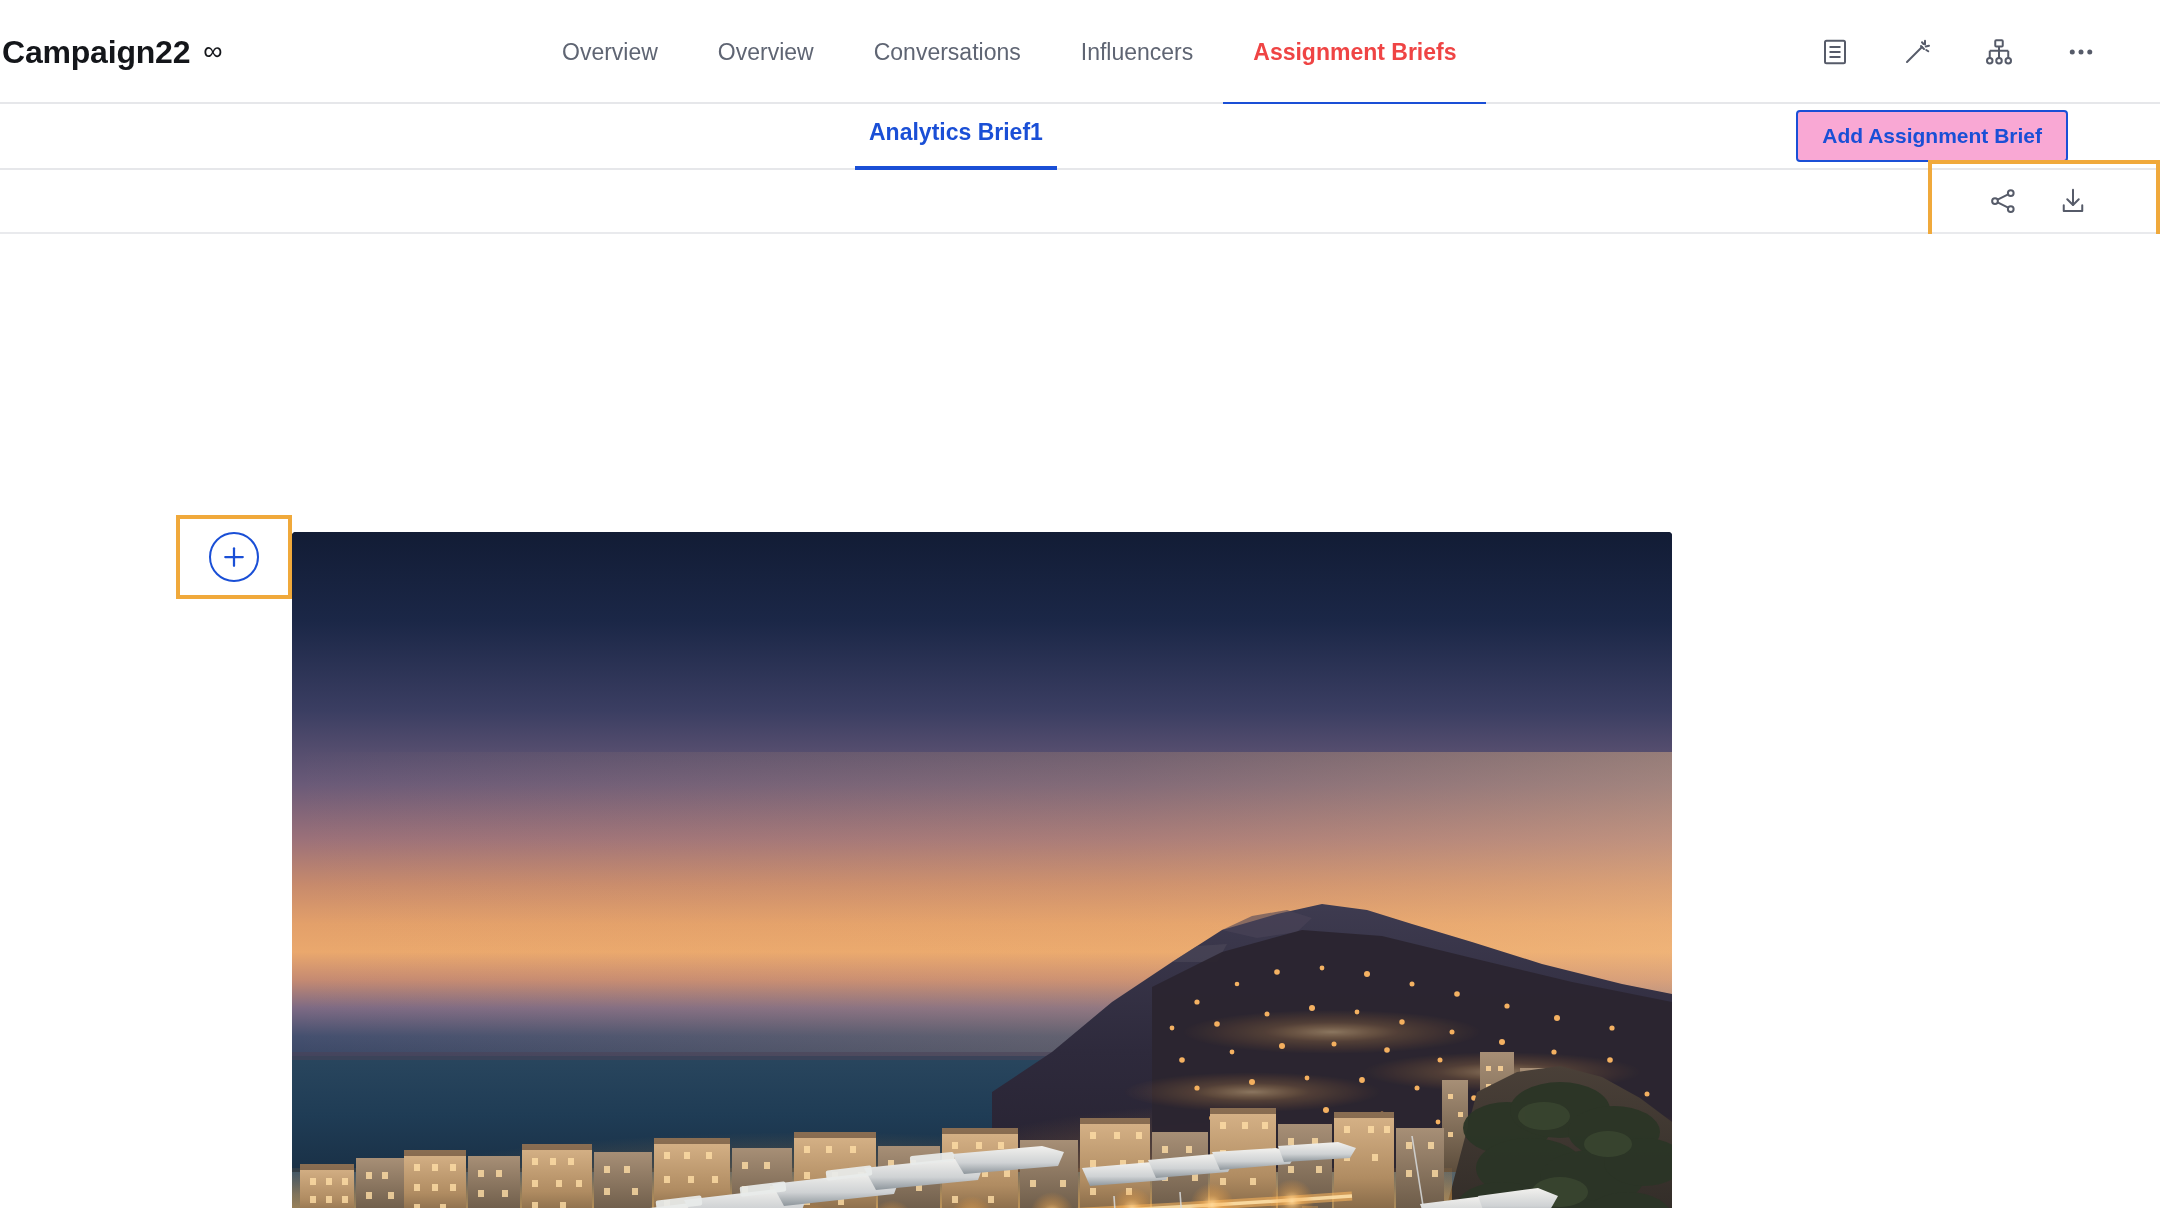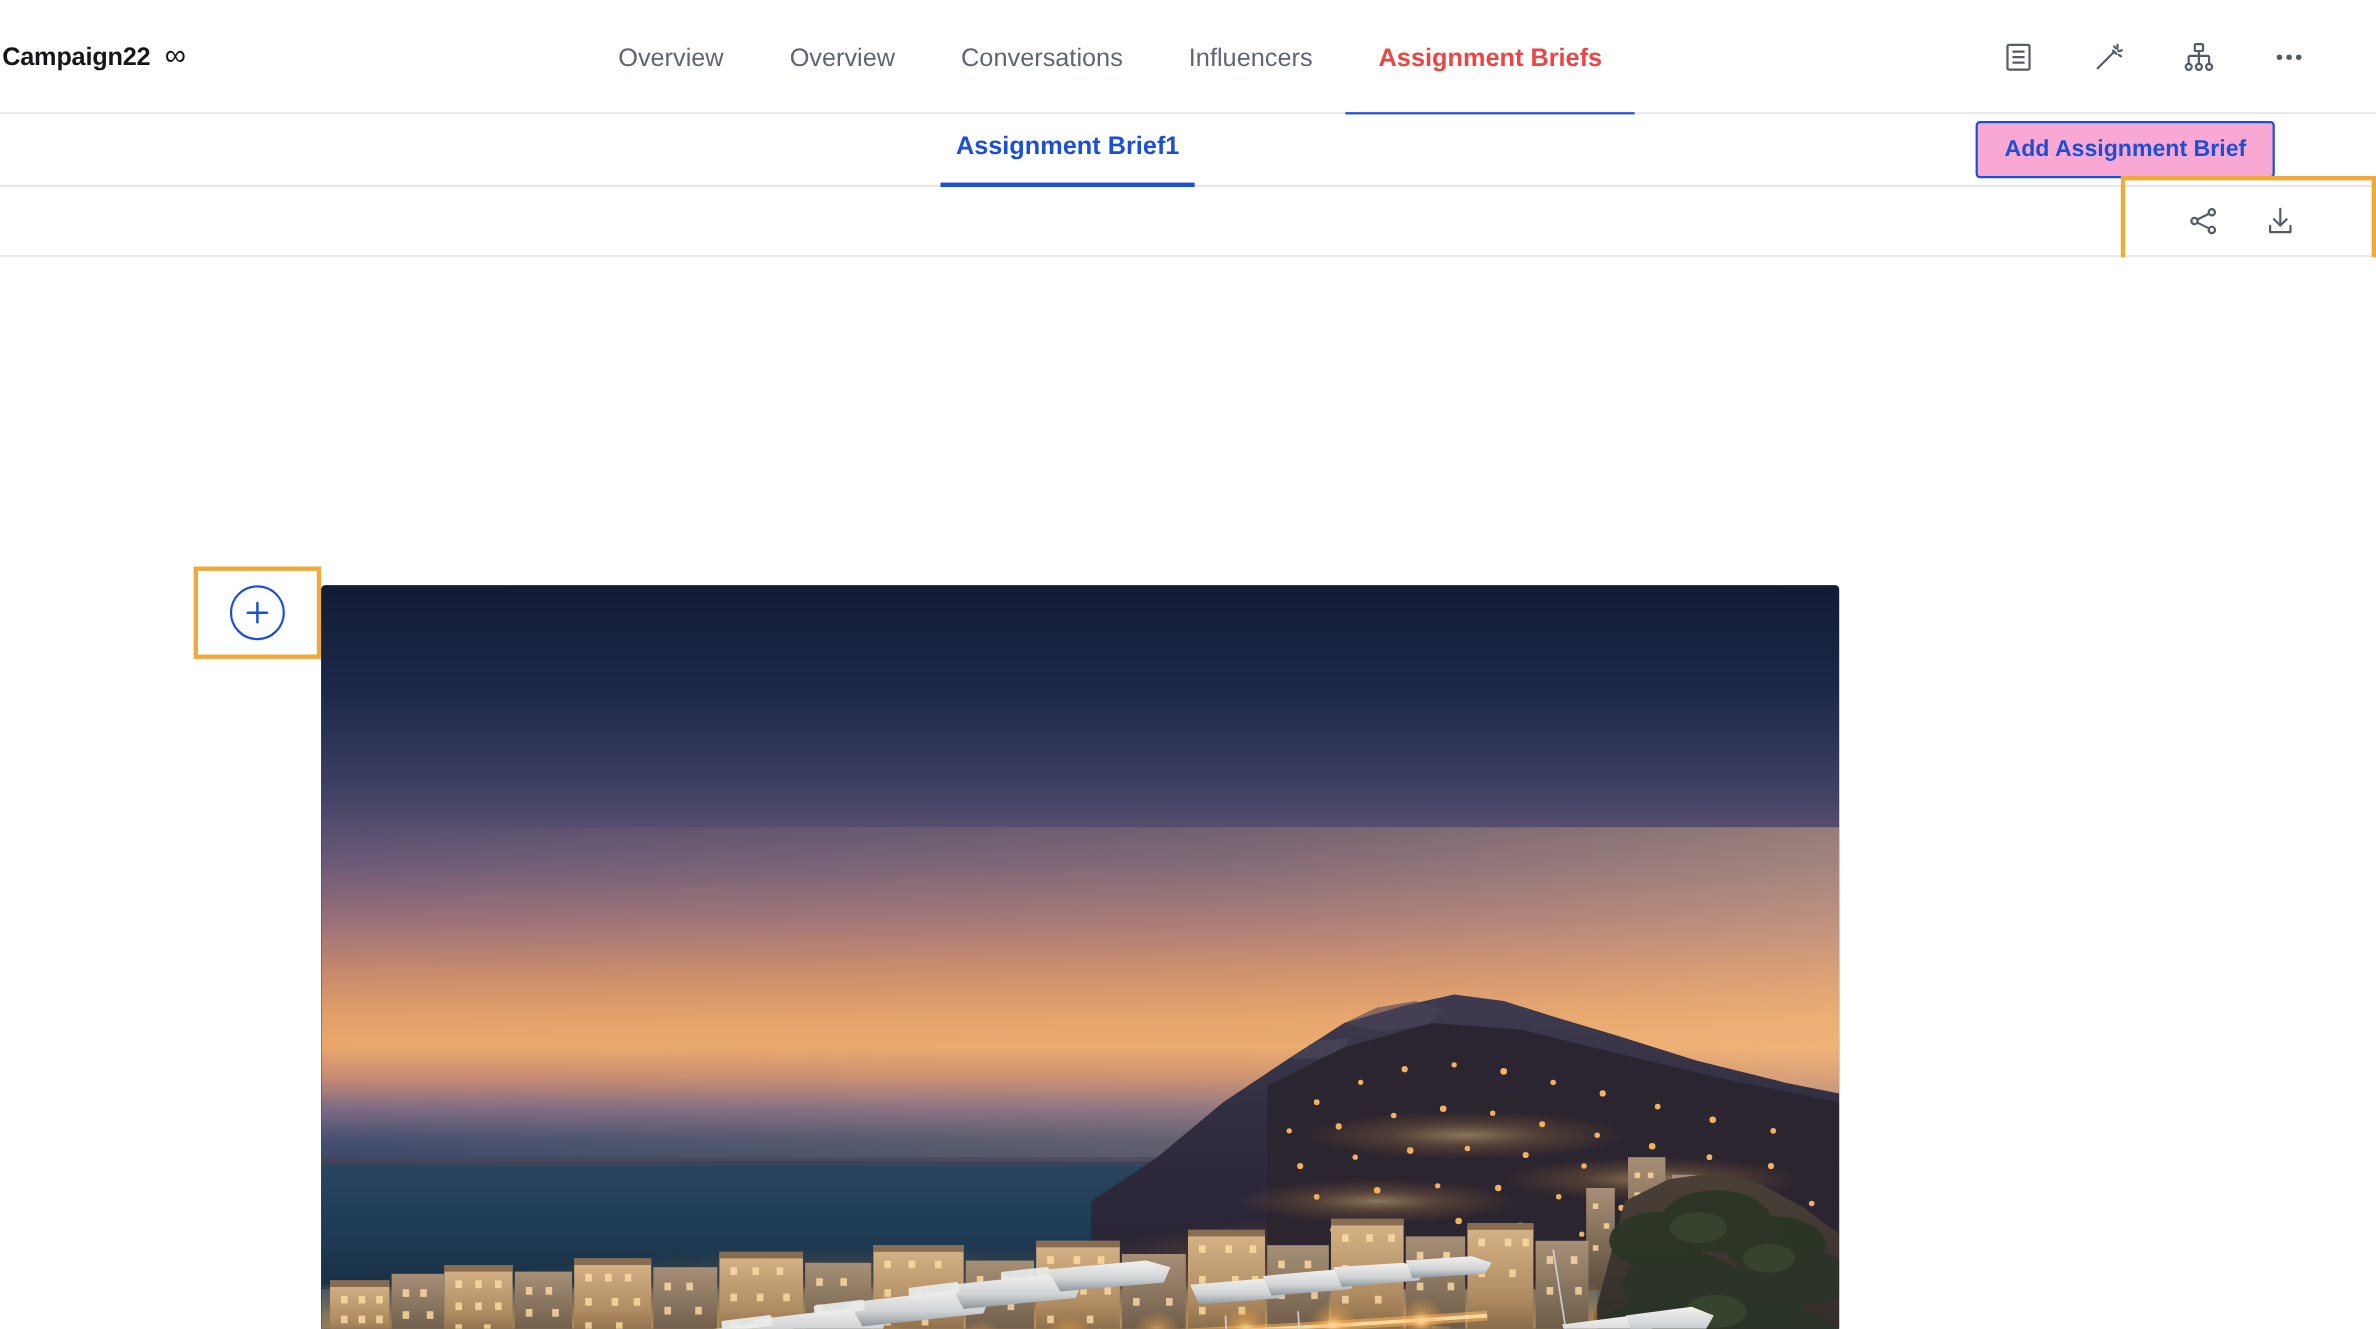--- a/index.html
+++ b/index.html
@@ -19,21 +19,21 @@
     background: #fff;
   }
   .brand {
     position: absolute;
     left: 0px; top: 52px;
     transform: translateY(-50%);
     display: flex; align-items: center; gap: 13px;
     padding-left: 2px;
   }
   .brand-title {
-    font-size: 23px;
+    font-size: 32px;
     font-weight: bold;
     color: #14161a;
     letter-spacing: -0.2px;
     white-space: nowrap;
   }
   .infinity-icon {
     font-size: 27px;
     line-height: 1;
     color: #14161a;
     font-weight: 400;
@@ -236,21 +236,21 @@
       <svg width="30" height="30" viewBox="0 0 24 24" fill="currentColor">
         <circle cx="5" cy="12" r="2"></circle>
         <circle cx="12" cy="12" r="2"></circle>
         <circle cx="19" cy="12" r="2"></circle>
       </svg>
     </div>
   </div>
 </div>
 
 <div class="subbar">
-  <div class="subtab">Assignment Brief1</div>
+  <div class="subtab">Analytics Brief1</div>
   <button class="add-brief-btn">Add Assignment Brief</button>
 </div>
 
 <div class="actionbar">
   <div class="action-icons">
     <div class="aicon">
       <svg width="30" height="30" viewBox="0 0 24 24" fill="none" stroke="currentColor" stroke-width="1.6">
         <circle cx="18.2" cy="5.6" r="2.3"></circle>
         <circle cx="5.6" cy="12" r="2.3"></circle>
         <circle cx="18.2" cy="18.4" r="2.3"></circle>

